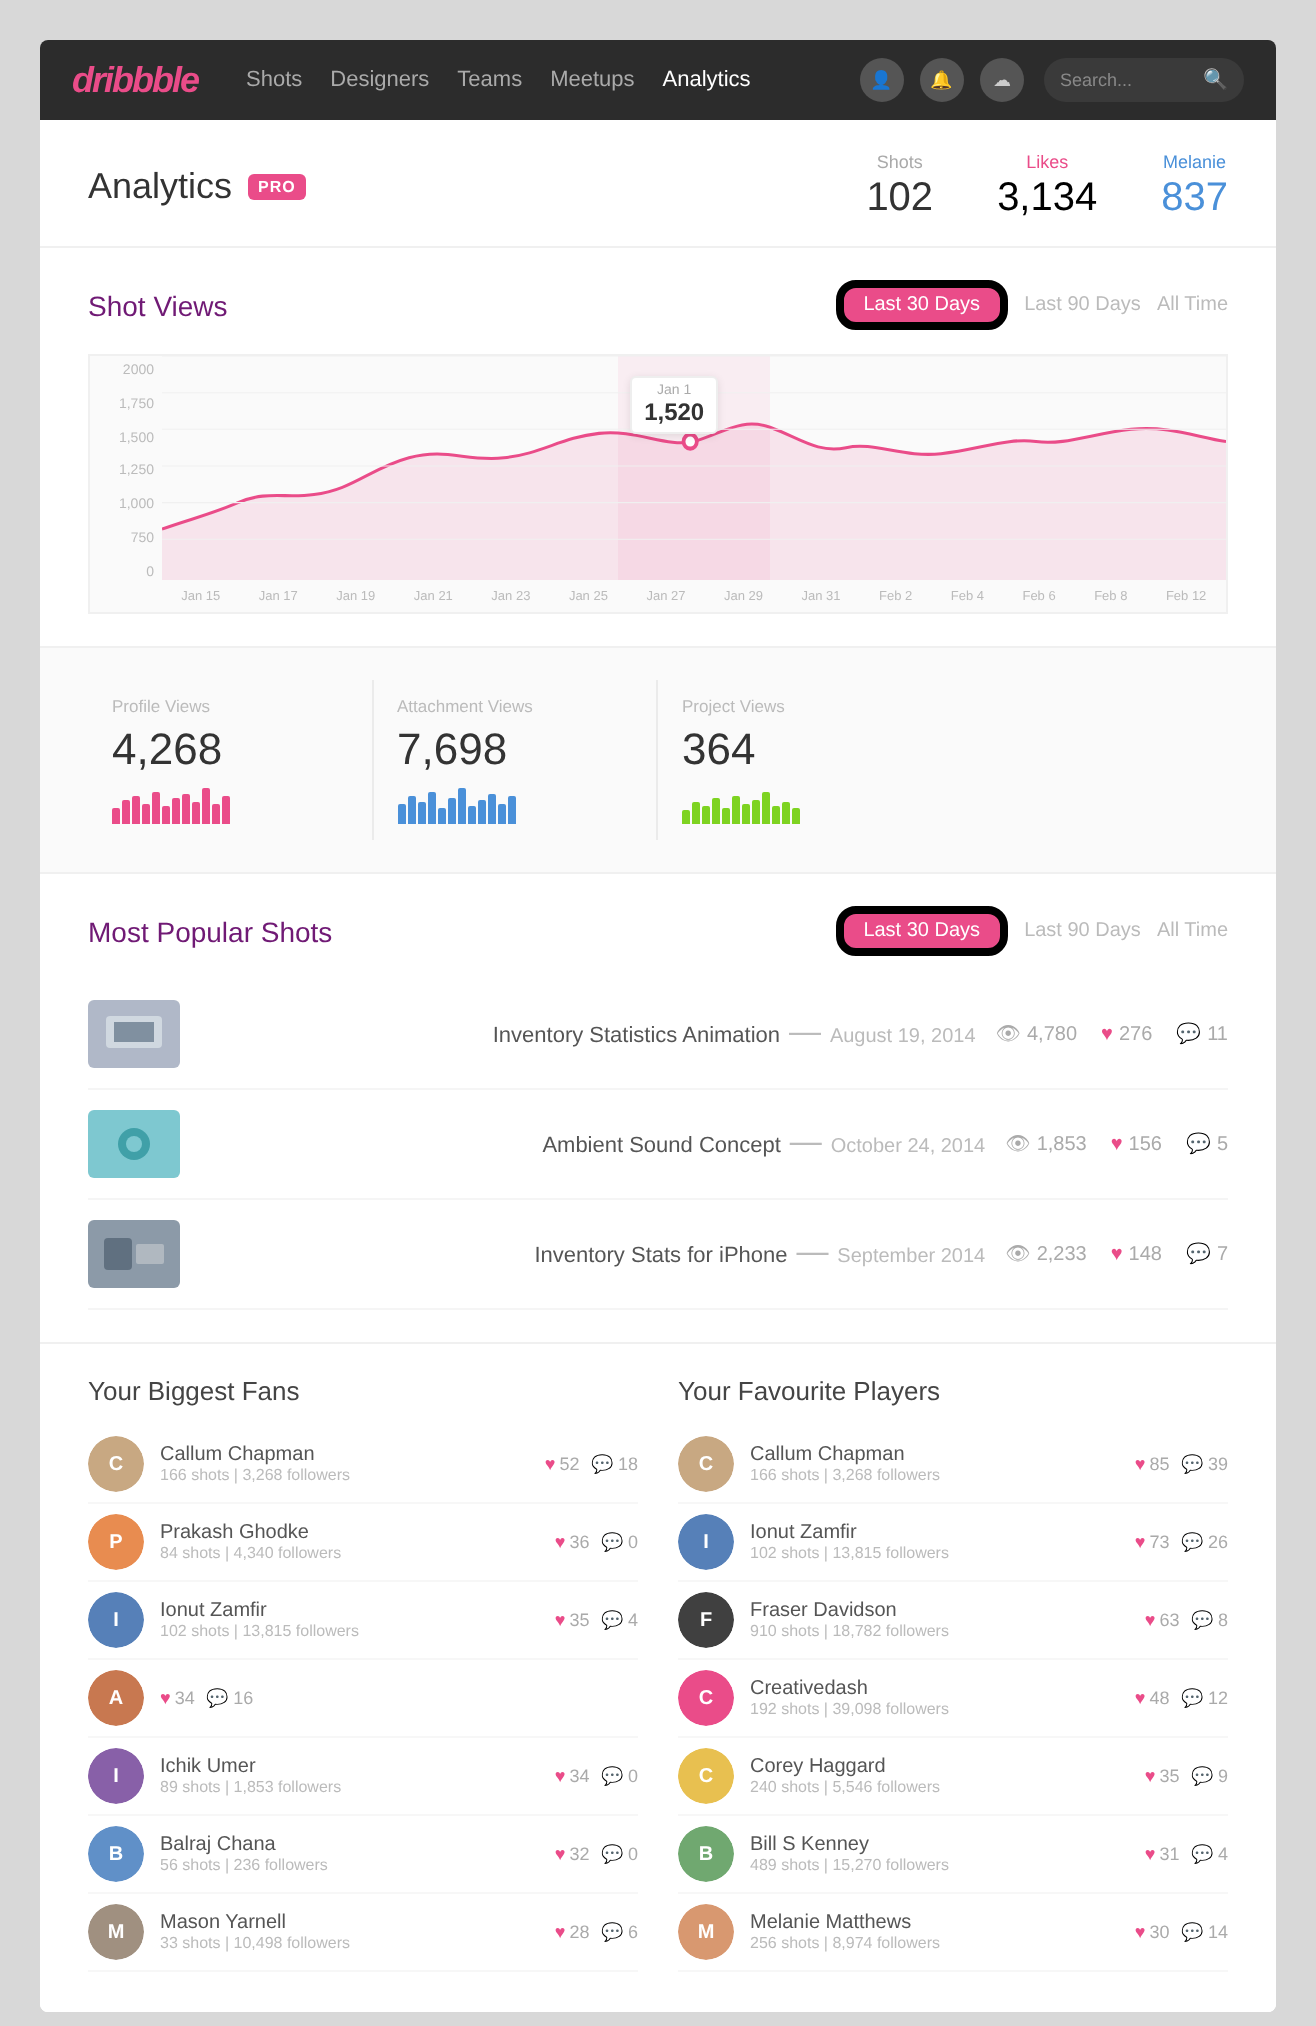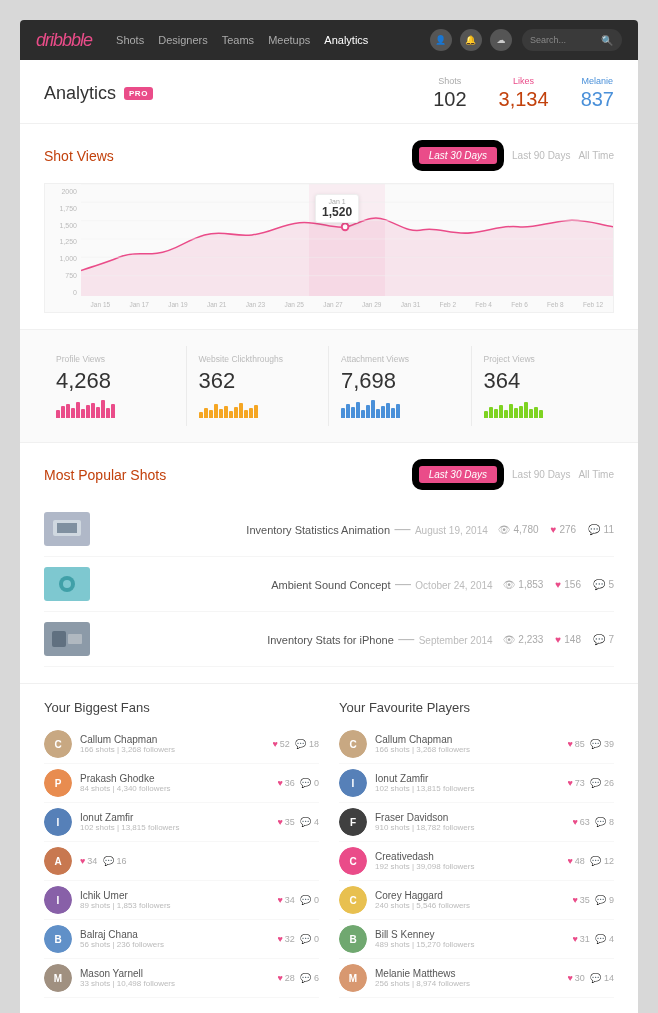--- a/index.html
+++ b/index.html
@@ -23,21 +23,21 @@
       background: #2c2c2c;
       height: 40px;
       display: flex;
       align-items: center;
       padding: 0 16px;
       gap: 16px;
     }
     .navbar .logo {
       color: #ea4c89;
       font-size: 18px;
-      font-weight: normal;
+      font-weight: bold;
       letter-spacing: -1px;
       font-style: italic;
       flex-shrink: 0;
     }
     .nav-links {
       display: flex;
       gap: 14px;
       margin-left: 8px;
     }
     .nav-links a {
@@ -118,52 +118,51 @@
     .stat-label {
       font-size: 9px;
       color: #aaa;
       margin-bottom: 2px;
     }
     .stat-value {
       font-size: 20px;
       font-weight: 300;
       color: #333;
     }
-    .stat-value.pink { color: #c2410c; }
+    .stat-value.pink { color: #000000; }
     .stat-value.blue { color: #4a90d9; }
     
     .section {
       padding: 16px 24px;
       background: #fff;
     }
     .section-header {
       display: flex;
       align-items: center;
       margin-bottom: 12px;
     }
     .section-title {
       font-size: 14px;
-      color: #c2410c;
+      color: #701a75;
       font-weight: 400;
     }
     .time-filters {
       margin-left: auto;
       display: flex;
       gap: 8px;
       align-items: center;
     }
     .time-btn {
       font-size: 10px;
       padding: 3px 10px;
       border-radius: 10px;
-      border: 7px solid #000000;
+      border: 4px solid #000000;
       background: transparent;
       color: #ea4c89;
       cursor: pointer;
-      font-style: italic;
     }
     .time-btn.active {
       background: #ea4c89;
       color: #fff;
     }
     .time-link {
       font-size: 10px;
       color: #bbb;
       cursor: pointer;
       background: none;
@@ -498,38 +497,20 @@
             <div class="mini-bar" style="height:9px;background:#ea4c89;"></div>
             <div class="mini-bar" style="height:13px;background:#ea4c89;"></div>
             <div class="mini-bar" style="height:15px;background:#ea4c89;"></div>
             <div class="mini-bar" style="height:11px;background:#ea4c89;"></div>
             <div class="mini-bar" style="height:18px;background:#ea4c89;"></div>
             <div class="mini-bar" style="height:10px;background:#ea4c89;"></div>
             <div class="mini-bar" style="height:14px;background:#ea4c89;"></div>
           </div>
         </div>
         <div class="metric-card">
-          <div class="metric-label">Website Clickthroughs</div>
-          <div class="metric-value">362</div>
-          <div class="mini-bars">
-            <div class="mini-bar" style="height:6px;background:#f5a623;"></div>
-            <div class="mini-bar" style="height:10px;background:#f5a623;"></div>
-            <div class="mini-bar" style="height:8px;background:#f5a623;"></div>
-            <div class="mini-bar" style="height:14px;background:#f5a623;"></div>
-            <div class="mini-bar" style="height:9px;background:#f5a623;"></div>
-            <div class="mini-bar" style="height:12px;background:#f5a623;"></div>
-            <div class="mini-bar" style="height:7px;background:#f5a623;"></div>
-            <div class="mini-bar" style="height:11px;background:#f5a623;"></div>
-            <div class="mini-bar" style="height:15px;background:#f5a623;"></div>
-            <div class="mini-bar" style="height:8px;background:#f5a623;"></div>
-            <div class="mini-bar" style="height:10px;background:#f5a623;"></div>
-            <div class="mini-bar" style="height:13px;background:#f5a623;"></div>
-          </div>
-        </div>
-        <div class="metric-card">
           <div class="metric-label">Attachment Views</div>
           <div class="metric-value">7,698</div>
           <div class="mini-bars">
             <div class="mini-bar" style="height:10px;background:#4a90d9;"></div>
             <div class="mini-bar" style="height:14px;background:#4a90d9;"></div>
             <div class="mini-bar" style="height:11px;background:#4a90d9;"></div>
             <div class="mini-bar" style="height:16px;background:#4a90d9;"></div>
             <div class="mini-bar" style="height:8px;background:#4a90d9;"></div>
             <div class="mini-bar" style="height:13px;background:#4a90d9;"></div>
             <div class="mini-bar" style="height:18px;background:#4a90d9;"></div>

